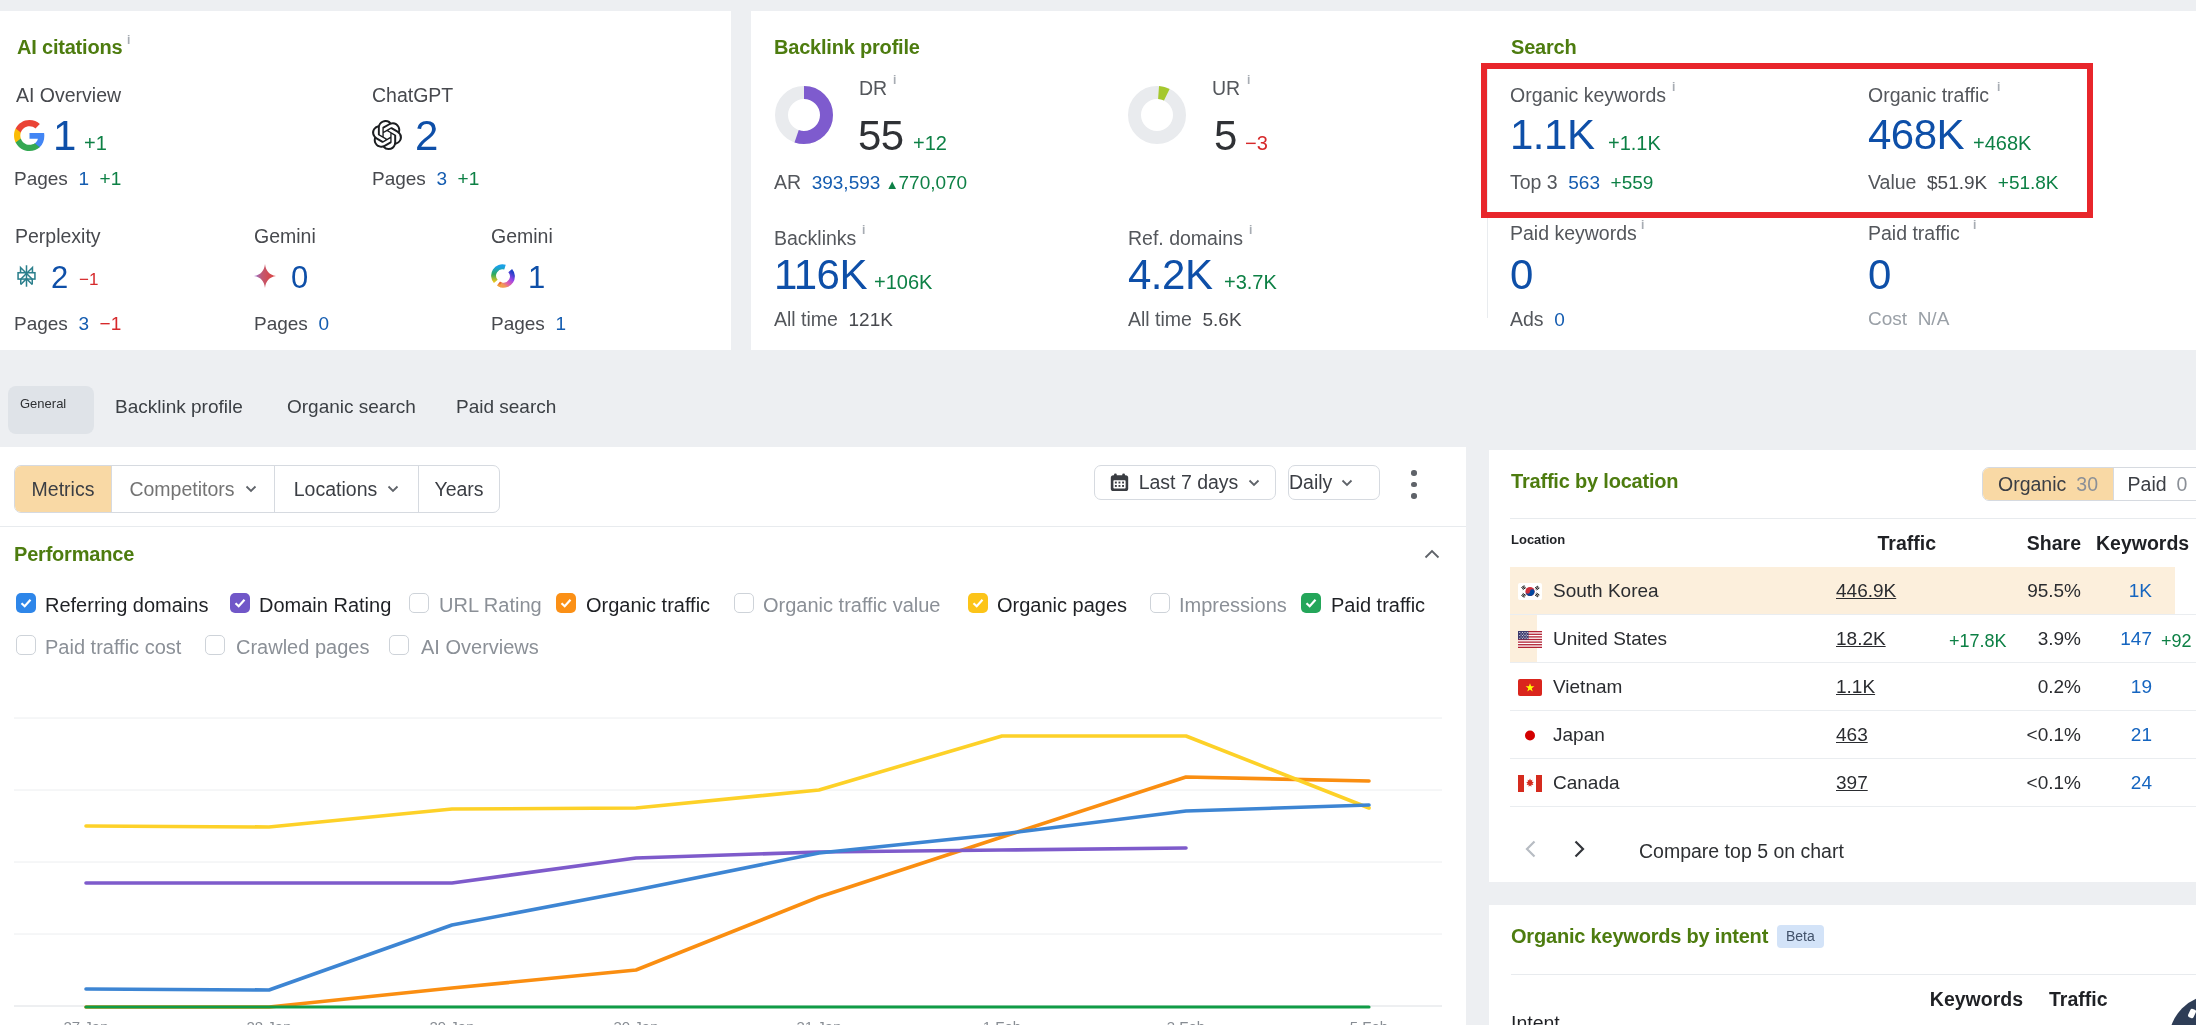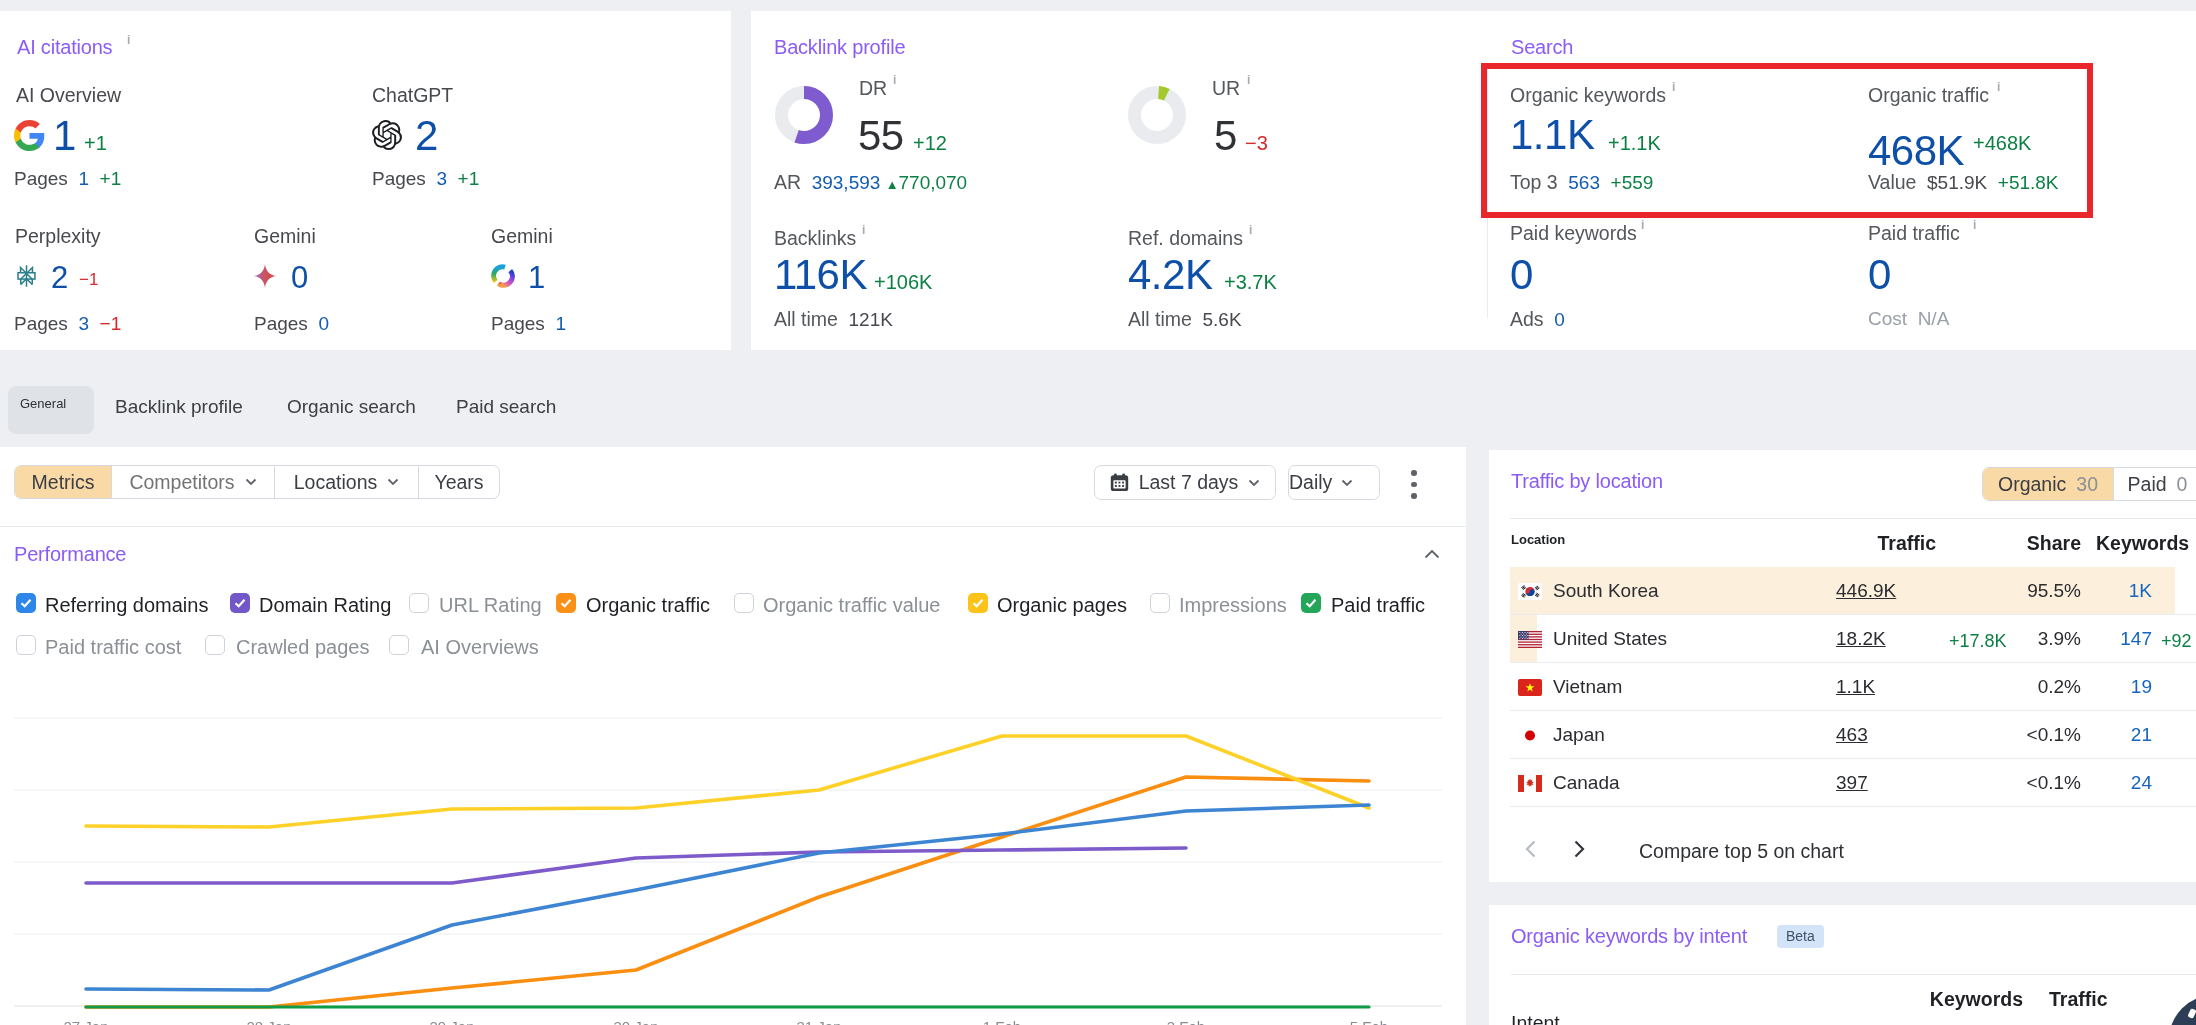--- a/index.html
+++ b/index.html
@@ -1,20 +1,20 @@
 <!DOCTYPE html>
 <html><head>
 <meta charset="utf-8">
 <style>
 * { margin:0; padding:0; box-sizing:border-box; }
 html,body { width:2196px; height:1025px; overflow:hidden; }
 body { font-family:"Liberation Sans", sans-serif; background:#edeff2; position:relative; }
 .abs { position:absolute; }
 .card { position:absolute; background:#fff; }
-.ttl { font-size:20px; font-weight:normal; color:#8b5cf6; letter-spacing:-0.2px;text-align:right; }
+.ttl { font-size:20px; font-weight:bold; color:#4d7c0f; letter-spacing:-0.2px;text-align:right; }
 .lbl { font-size:19.5px; color:#47494e; }
 .glbl { font-size:19.5px; color:#54575c; }
 .num { font-size:42px; line-height:42px; color:#0e4fa8; white-space:nowrap; letter-spacing:-0.5px; }
 .numd { font-size:42px; line-height:42px; color:#2f3135; white-space:nowrap; letter-spacing:-0.5px; }
 .num30 { font-size:31px; line-height:31px; color:#0e4fa8; white-space:nowrap; }
 .delta { font-size:20px; color:#0d8045; white-space:nowrap; }
 .deltar { font-size:20px; color:#d6292b; white-space:nowrap; }
 .blue { color:#145cb0; }
 .green { color:#0d8045; }
 .red { color:#d6292b; }
@@ -144,21 +144,21 @@
 <div class="abs" style="left:1481px; top:63px; width:612px; height:155px; border:6px solid #e8262b;"></div>
 
 <div class="abs glbl" style="left:1510px; top:84px;">Organic keywords</div>
 <div class="abs info" style="left:1672px; top:80px;">i</div>
 <div class="abs num" style="left:1510px; top:114px;">1.1K</div>
 <div class="abs delta" style="left:1608px; top:132px;">+1.1K</div>
 <div class="abs row17" style="left:1510px; top:171px;"><span class="glbl">Top 3</span>&nbsp;&nbsp;<span class="blue">563</span>&nbsp;&nbsp;<span class="green">+559</span></div>
 
 <div class="abs glbl" style="left:1868px; top:84px;">Organic traffic</div>
 <div class="abs info" style="left:1997px; top:80px;">i</div>
-<div class="abs num" style="left:1868px; top:130px;">468K</div>
+<div class="abs num" style="left:1868px; top:114px;">468K</div>
 <div class="abs delta" style="left:1973px; top:132px;">+468K</div>
 <div class="abs row17" style="left:1868px; top:171px;"><span class="glbl">Value</span>&nbsp;&nbsp;<span style="color:#47494e;">$51.9K</span>&nbsp;&nbsp;<span class="green">+51.8K</span></div>
 
 <div class="abs glbl" style="left:1510px; top:222px;">Paid keywords</div>
 <div class="abs info" style="left:1641px; top:218px;">i</div>
 <div class="abs num" style="left:1510px; top:254px;">0</div>
 <div class="abs row17" style="left:1510px; top:308px;"><span class="glbl">Ads</span>&nbsp;&nbsp;<span class="blue">0</span></div>
 
 <div class="abs glbl" style="left:1868px; top:222px;">Paid traffic</div>
 <div class="abs info" style="left:1973px; top:218px;">i</div>
@@ -166,21 +166,21 @@
 <div class="abs row17" style="left:1868px; top:308px;"><span class="gray">Cost</span>&nbsp;&nbsp;<span class="gray">N/A</span></div>
 
 <div class="abs" style="left:8px; top:386px; width:86px; height:48px; background:#dfe3e8; border-radius:8px;"></div>
 <div class="abs" style="left:20px; top:396px; font-size:13px; color:#2e3033;">General</div>
 <div class="abs" style="left:115px; top:396px; font-size:19px; color:#3c4045;">Backlink profile</div>
 <div class="abs" style="left:287px; top:396px; font-size:19px; color:#3c4045;">Organic search</div>
 <div class="abs" style="left:456px; top:396px; font-size:19px; color:#3c4045;">Paid search</div>
 
 <div class="card" style="left:0; top:447px; width:1466px; height:578px;"></div>
 
-<div class="abs" style="left:14px; top:465px; height:34px; display:flex; border:1px solid #d6dae0; border-radius:7px; overflow:hidden;text-align:center;">
+<div class="abs" style="left:14px; top:465px; height:48px; display:flex; border:1px solid #d6dae0; border-radius:7px; overflow:hidden;text-align:center;">
   <div style="background:#f9d9a5; width:96px; display:flex; align-items:center; justify-content:center; font-size:19.5px; color:#3b3e44;">Metrics</div>
   <div style="border-left:1px solid #d6dae0; width:163px; display:flex; align-items:center; justify-content:center; gap:10px; font-size:19.5px; color:#737373;">Competitors <svg width="12" height="8" viewBox="0 0 12 8">
         <path d="M1.5 1.5 L6 6 L10.5 1.5" fill="none" stroke="#5f6369" stroke-width="1.8"></path>
       </svg></div>
   <div style="border-left:1px solid #d6dae0; width:144px; display:flex; align-items:center; justify-content:center; gap:10px; font-size:19.5px; color:#3b3e44;">Locations <svg width="12" height="8" viewBox="0 0 12 8">
         <path d="M1.5 1.5 L6 6 L10.5 1.5" fill="none" stroke="#5f6369" stroke-width="1.8"></path>
       </svg></div>
   <div style="border-left:1px solid #d6dae0; width:81px; display:flex; align-items:center; justify-content:center; font-size:19.5px; color:#3b3e44;">Years</div>
 </div>
 

